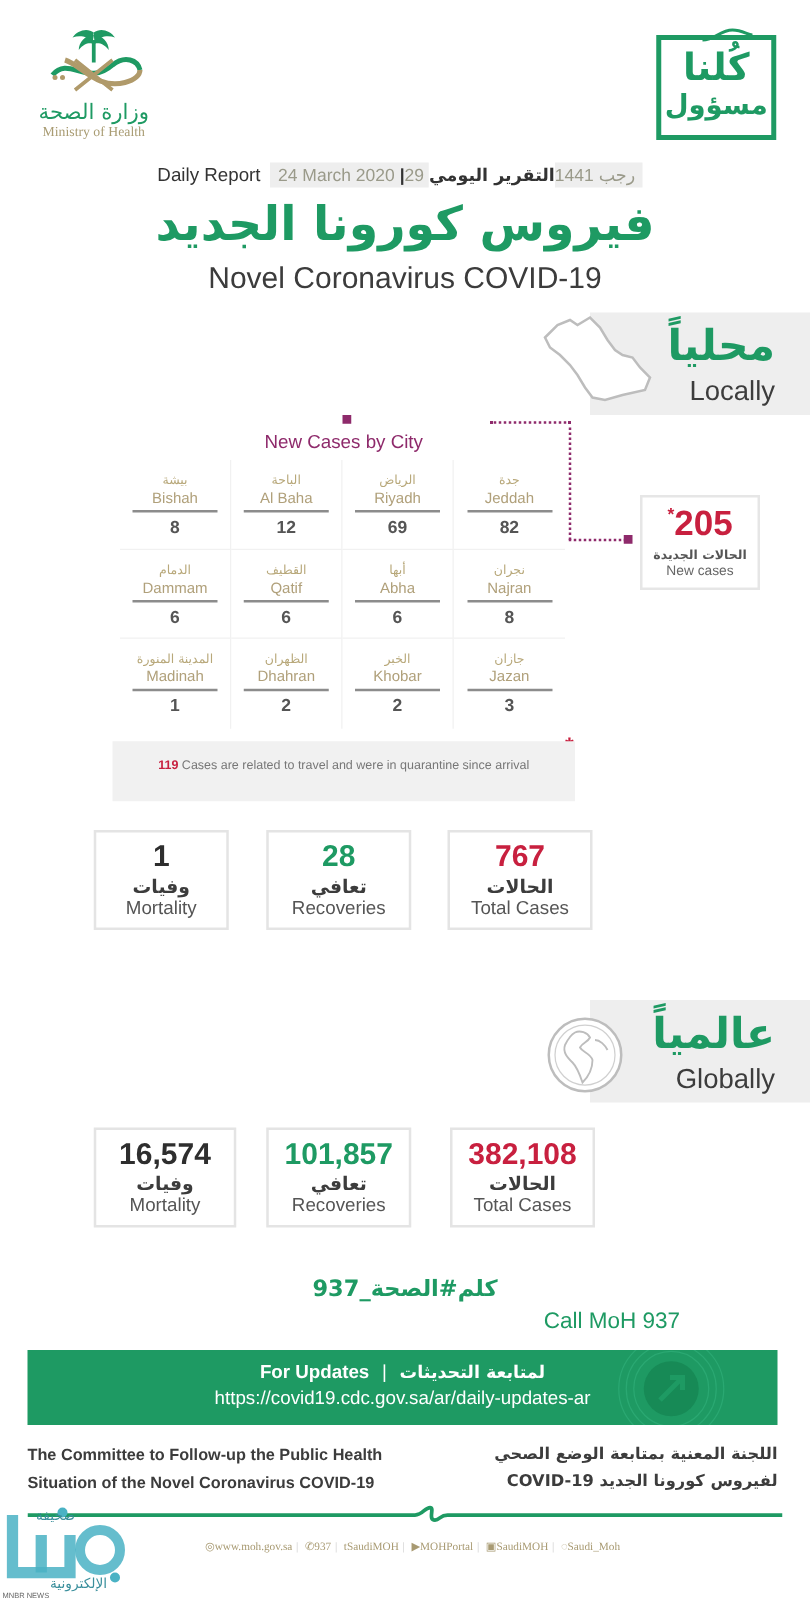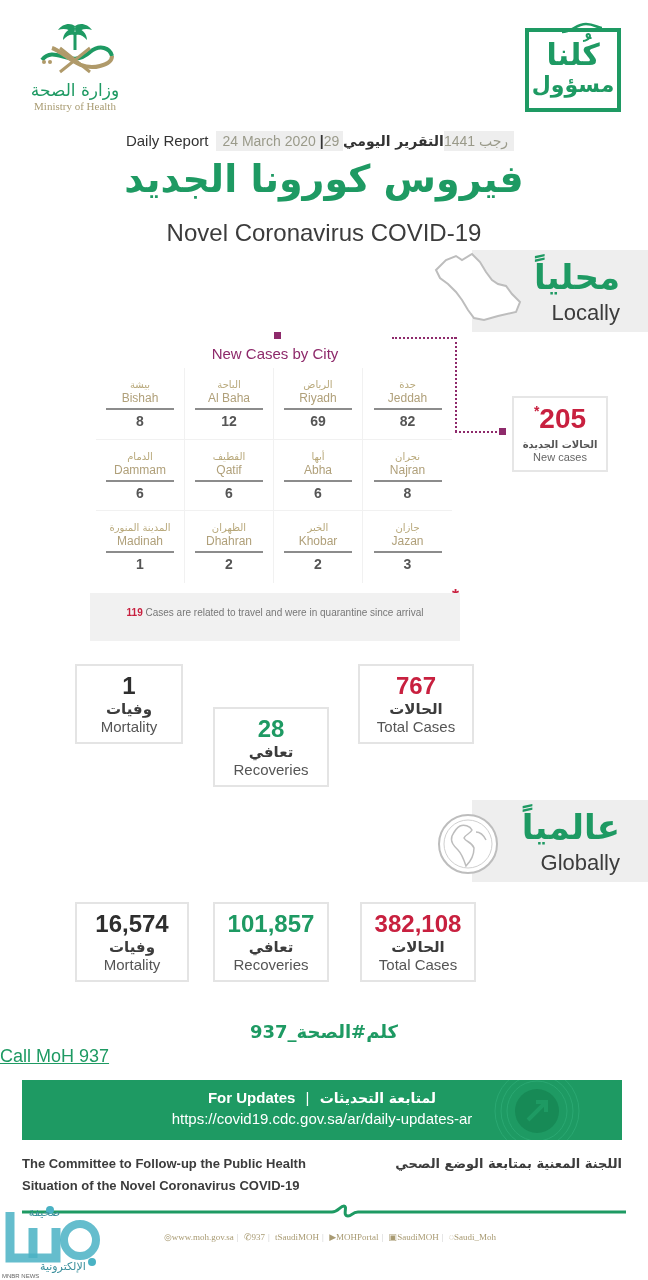--- a/index.html
+++ b/index.html
@@ -19,21 +19,21 @@
   .kulluna-curve { left: 560px; top: 22px; width: 44px; height: 12px; }
 
   
   .dateline { left: 0; top: 132px; width: 648px; text-align: center; font-size: 15px; white-space: nowrap; }
   .dateline .dr-en { color: #333; margin-right: 8px; }
   .dateline .dr-date { background: #eeeeee; color: #9a9a8a; font-size: 14px; padding: 2px 6px; margin-right: 8px; }
   .dateline .dr-date .sep { color: #333; font-weight: bold; }
   .dateline .dr-ar { color: #333; font-weight: bold; font-family: "DejaVu Sans", sans-serif; font-size: 14px; }
 
   .title-ar { left: 0; top: 155px; width: 648px; text-align: center; font-family: "DejaVu Sans", sans-serif; font-weight: bold; font-size: 38px; color: #1e9a63; direction: rtl; line-height: 48px; }
-  .title-en { left: 0; top: 218px; width: 648px; text-align: center; font-size: 24px; color: #3c3c3c; line-height: 30px; }
+  .title-en { left: 0; top: 208px; width: 648px; text-align: center; font-size: 24px; color: #3c3c3c; line-height: 30px; }
 
   
   .band { background: #eeeeee; }
   .band-local { left: 472px; top: 250px; width: 176px; height: 82px; }
   .band-global { left: 472px; top: 800px; width: 176px; height: 82px; }
   .band-ar { position: absolute; right: 28px; top: 6px; font-family: "DejaVu Sans", sans-serif; font-weight: bold; font-size: 34px; color: #1e9a63; direction: rtl; line-height: 42px; }
   .band-en { position: absolute; right: 28px; top: 50px; font-size: 22px; color: #3c3c3c; line-height: 26px; }
   .map-icon { left: 428px; top: 250px; width: 96px; height: 74px; }
   .globe-icon { left: 436px; top: 812px; width: 64px; height: 64px; }
 
@@ -74,21 +74,21 @@
   .stat-box { width: 108px; height: 80px; border: 2px solid #e4e4e4; text-align: center; padding-top: 6px; }
   .stat-val { font-size: 24px; font-weight: bold; line-height: 28px; }
   .stat-ar { font-family: "DejaVu Sans", sans-serif; font-weight: bold; font-size: 15px; color: #3c3c3c; direction: rtl; line-height: 18px; }
   .stat-en { font-size: 15px; color: #555; line-height: 18px; }
   .c-red { color: #c8203f; }
   .c-green { color: #1e9a63; }
   .c-dark { color: #2e2e2e; }
 
   
   .call-ar { left: 0; top: 1020px; width: 648px; text-align: center; font-family: "DejaVu Sans", sans-serif; font-weight: bold; font-size: 18px; color: #1e9a63; line-height: 24px; }
-  .call-en { left: 0; top: 1044px; width: 544px; text-align: left; font-size: 18px; color: #1e9a63; line-height: 24px; text-decoration: underline; }
+  .call-en { left: 0; top: 1044px; width: 544px; text-align: right; font-size: 18px; color: #1e9a63; line-height: 24px; }
 
   
   .updates-banner { left: 22px; top: 1080px; width: 600px; height: 60px; background: #1e9a63; color: #fff; text-align: center; padding-top: 8px; overflow: hidden; }
   .updates-line1 { font-size: 15px; font-weight: bold; line-height: 20px; position: relative; }
   .updates-line1 .upd-ar { font-family: "DejaVu Sans", sans-serif; font-size: 14px; }
   .updates-url { font-size: 15px; line-height: 22px; position: relative; }
   .arrow-circle { position: absolute; left: 470px; top: -14px; width: 90px; height: 90px; }
 
   
   .committee-en { left: 22px; top: 1153px; width: 320px; font-size: 13px; font-weight: bold; color: #3c3c3c; line-height: 22px; }
@@ -238,21 +238,21 @@
 <div class="abs note-star">*</div>
 <div class="abs note-box">
   <div class="note-en"><span class="note-num">119</span> <span>Cases are related to travel and were in quarantine since arrival</span></div>
 </div>
 
 <div class="abs stat-box" style="left:75px; top:664px;">
   <div class="stat-val c-dark">1</div>
   <div class="stat-ar">وفيات</div>
   <div class="stat-en">Mortality</div>
 </div>
-<div class="abs stat-box" style="left:213px; top:664px; width:116px;margin-top:43px;">
+<div class="abs stat-box" style="left:213px; top:664px; width:116px;">
   <div class="stat-val c-green">28</div>
   <div class="stat-ar">تعافي</div>
   <div class="stat-en">Recoveries</div>
 </div>
 <div class="abs stat-box" style="left:358px; top:664px; width:116px;">
   <div class="stat-val c-red">767</div>
   <div class="stat-ar">الحالات</div>
   <div class="stat-en">Total Cases</div>
 </div>
 
@@ -301,20 +301,21 @@
   </div>
   <div class="updates-url">https://covid19.cdc.gov.sa/ar/daily-updates-ar</div>
 </div>
 
 <div class="abs committee-en">
   <div>The Committee to Follow-up the Public Health</div>
   <div>Situation of the Novel Coronavirus COVID-19</div>
 </div>
 <div class="abs committee-ar">
   <div>اللجنة المعنية بمتابعة الوضع الصحي</div>
+  <div>لفيروس كورونا الجديد COVID-19</div>
 </div>
 
 <svg class="abs footer-rule" viewBox="0 0 604 16">
   <path d="M0 9 L310 9 C316 9 318 3 322 3 C326 3 320 13 326 13 C330 13 330 9 336 9 L604 9" stroke="#1e9a63" stroke-width="3" fill="none"></path>
 </svg>
 
 <div class="abs footer-links">
   <span>◎</span><span>www.moh.gov.sa</span><span class="sep">|</span>
   <span>✆</span><span>937</span><span class="sep">|</span>
   <span>t</span><span>SaudiMOH</span><span class="sep">|</span>

